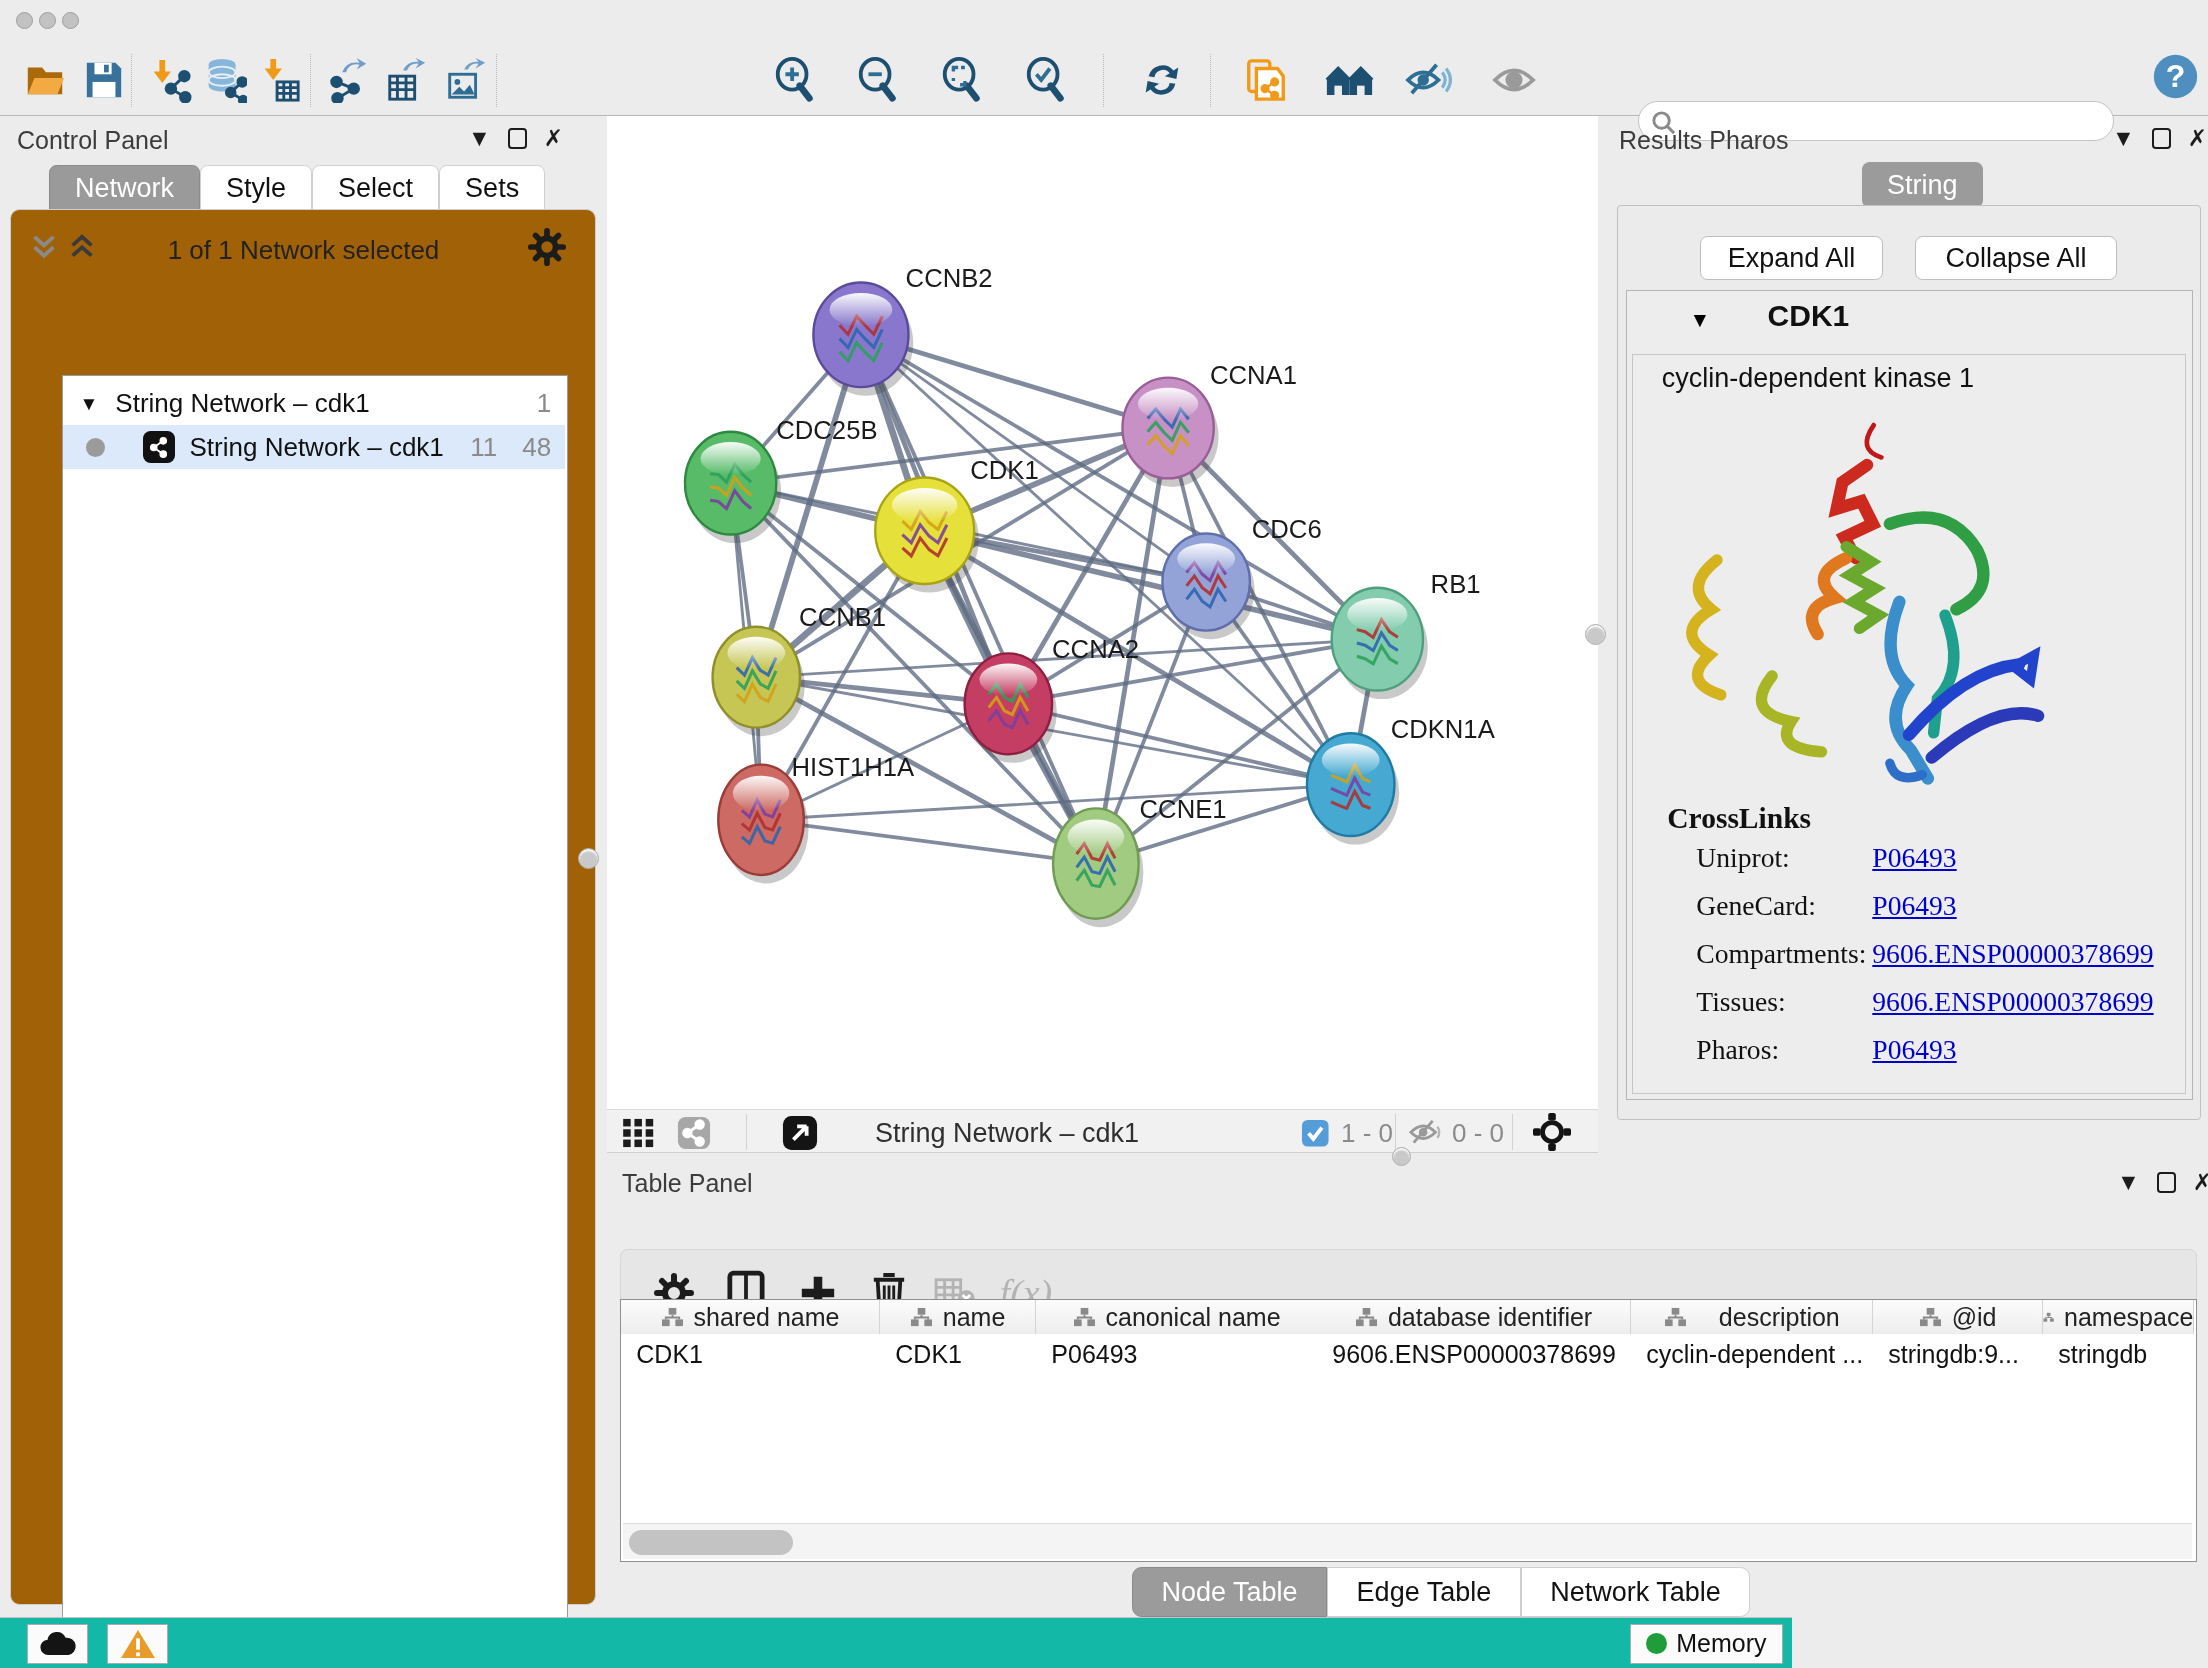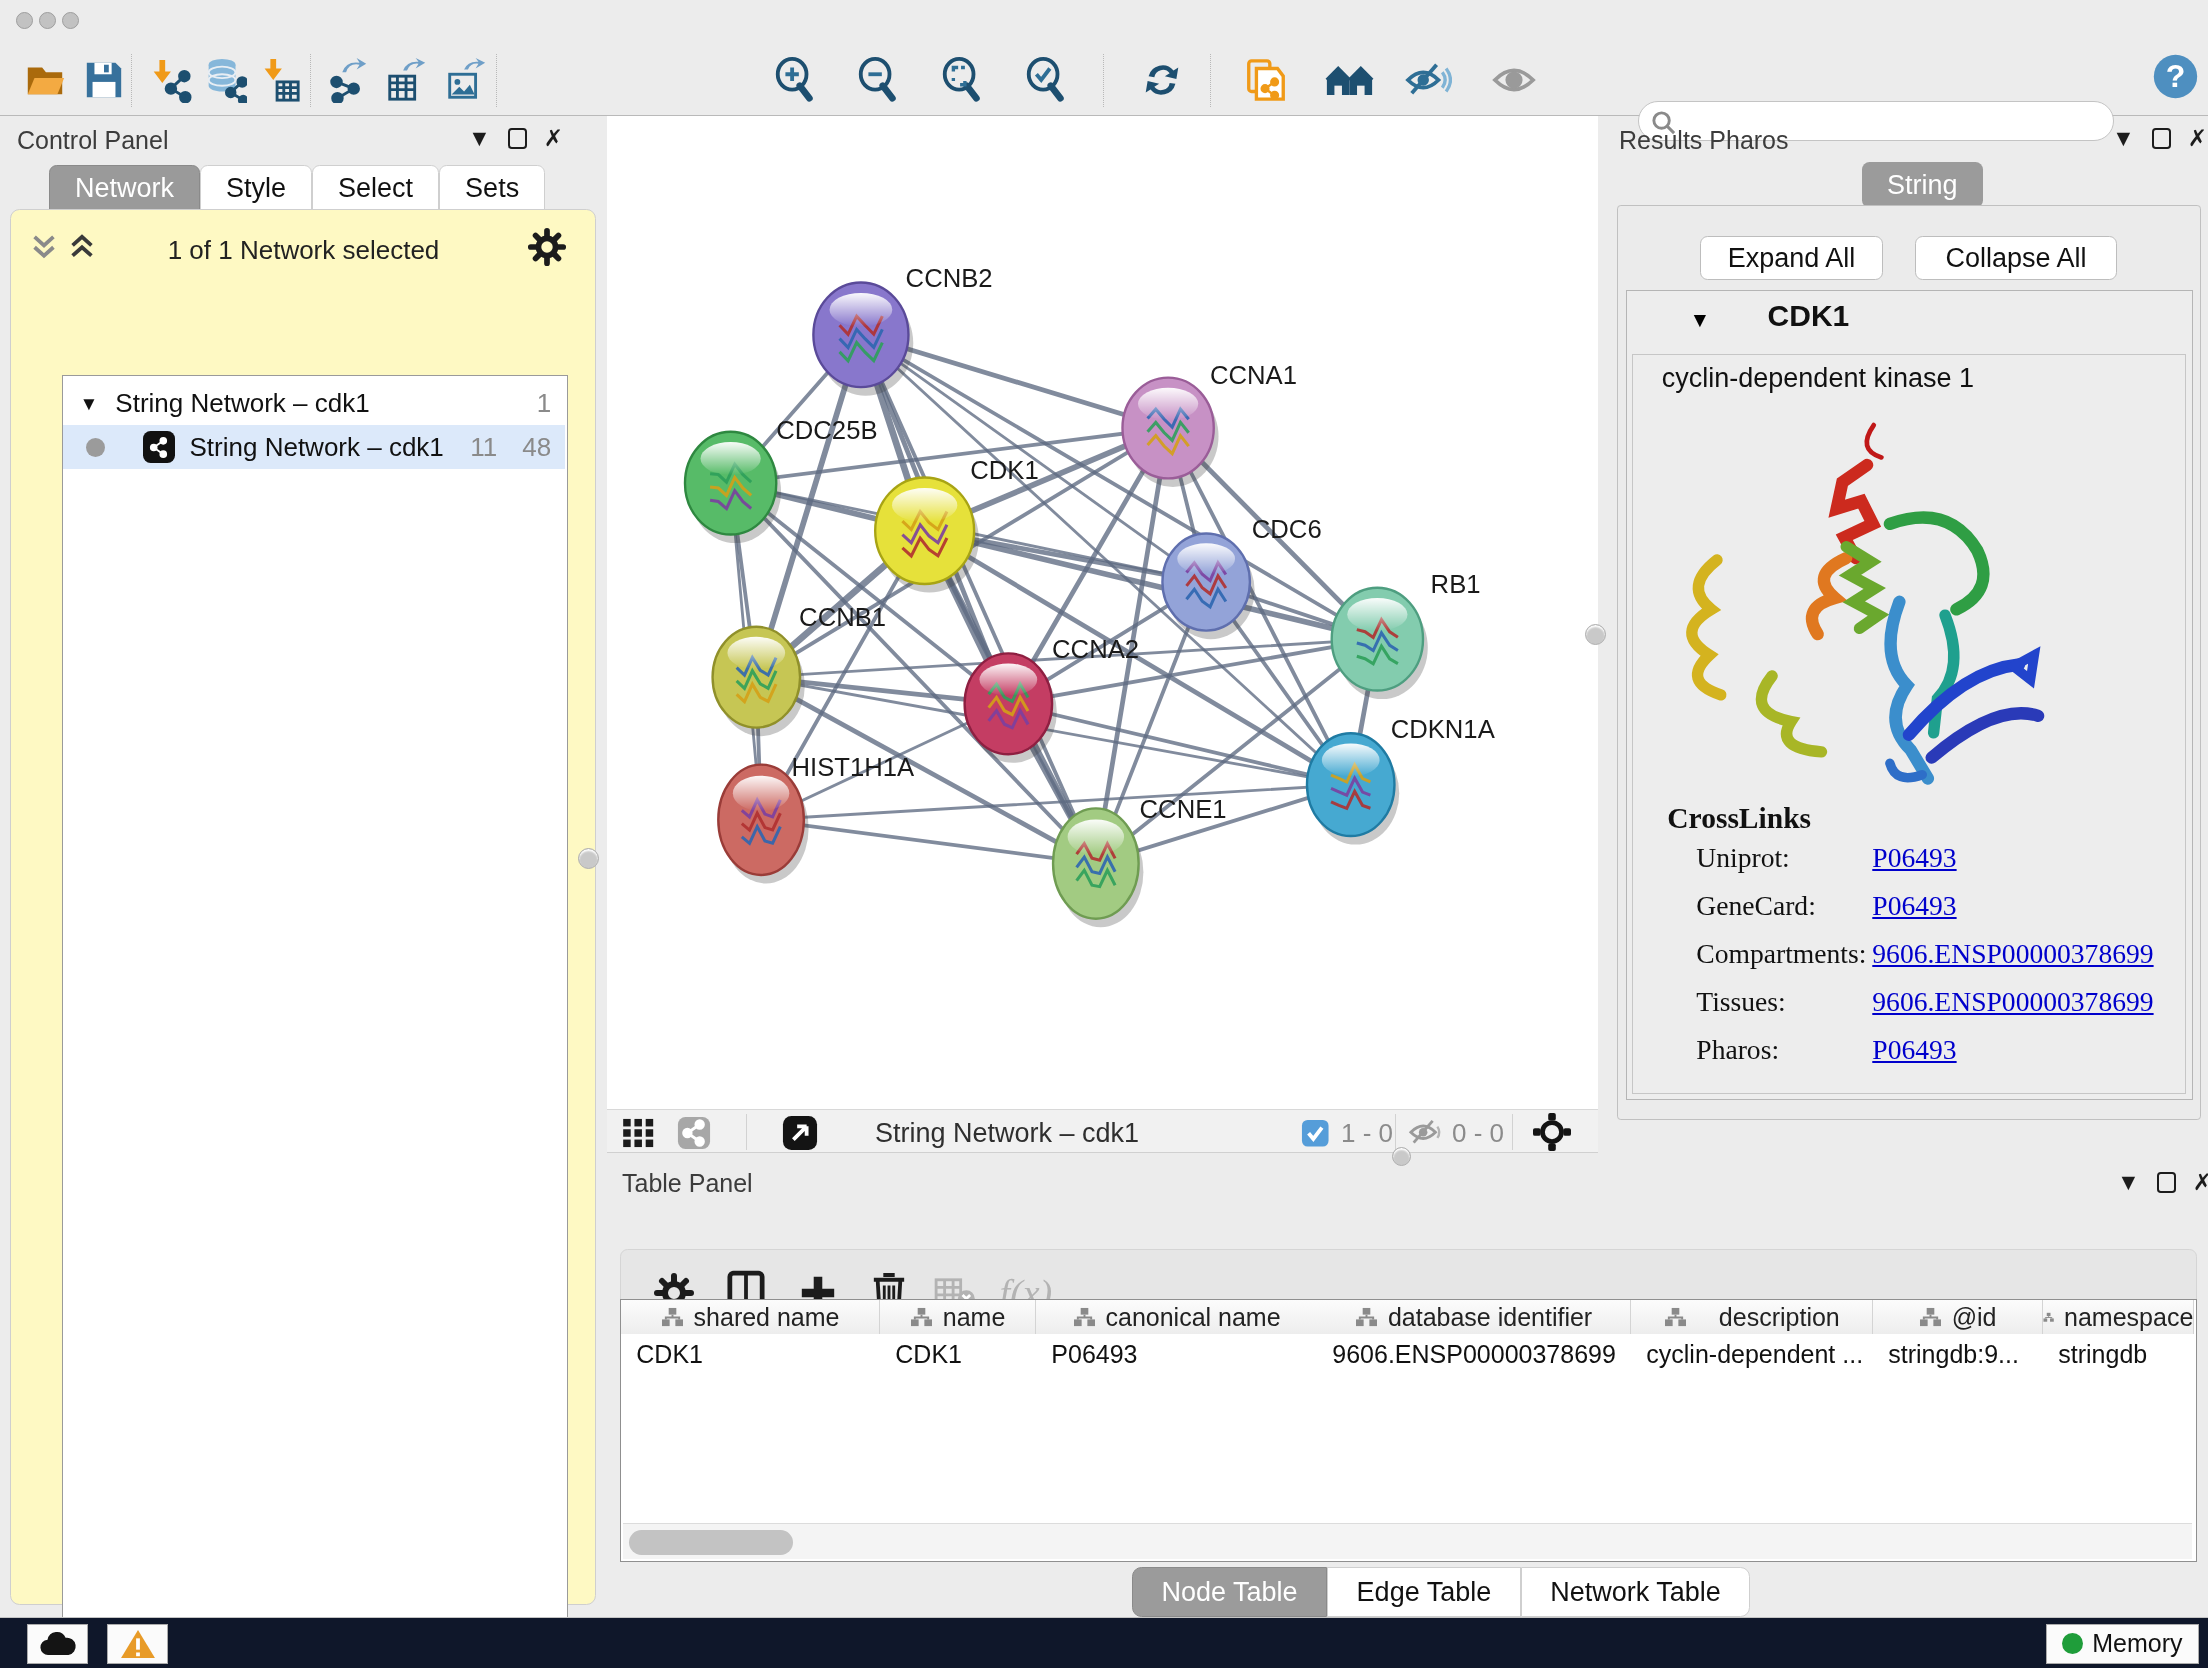--- a/index.html
+++ b/index.html
@@ -33,21 +33,21 @@
   .win-btns { position:absolute; display:flex; gap:17px; align-items:center; color:#222; }
   .wb { font-size:23px; color:#1c1c1c; line-height:1; }
   .wb.square { width:19px; height:21px; border:2.9px solid #1c1c1c; border-radius:3.8px; }
 
   
   #control-panel { left:0; top:116px; width:607px; height:1499px; }
   .tab { display:inline-block; padding:6.7px 25px; font-size:27px; background:#fff;
          color:#111; border:1px solid #cfcfcf; border-radius:7.6px 7.6px 0 0; }
   .tab.sel { background:#9a9a9a; color:#fff; border-color:#8a8a8a; }
   #cp-inner { position:absolute; left:9.5px; top:93px; width:586px; height:1396px;
-         background:#fef9c3; border:1px solid #cfcfcf; border-radius:9.5px; }
+         background:#a16207; border:1px solid #cfcfcf; border-radius:9.5px; }
   #cp-listbox { position:absolute; left:51px; top:165px; width:506px; height:1297px;
          background:#fff; border:1.9px solid #9a9a9a; }
   .netrow { position:absolute; left:0; width:502px; height:44px; font-size:26px;
          color:#111; display:flex; align-items:center; }
   .netrow .cnt { color:#8a8a8a; }
   .share-badge { width:32px; height:32px; background:#111; border-radius:7.6px;
          display:flex; align-items:center; justify-content:center; }
 
   
   #net-canvas { left:607px; top:116px; width:991px; height:993px; background:#fff; }
@@ -92,21 +92,21 @@
   #tp-hthumb { position:absolute; left:5.7px; top:5.7px; width:164px; height:25px;
         background:#c3c3c3; border-radius:12.4px; }
   #tp-tabs { position:absolute; left:525px; top:409px; display:flex; }
   .btab { padding:8.6px 28.5px; font-size:27px; background:#fff; color:#111;
         border:1px solid #cfcfcf; }
   .btab:first-child { border-radius:9.5px 0 0 9.5px; }
   .btab:last-child { border-radius:0 9.5px 9.5px 0; }
   .btab.sel { background:#9b9b9b; color:#fff; border-color:#8a8a8a; }
 
   
-  #status-bar { left:0; top:1617px; width:2208px; height:51px; background:#0f172a;
+  #status-bar { left:0; top:1617px; width:1792px; height:51px; background:#14b8a6;
         border-top:1.9px solid #c4c4c4;padding-left:28px; }
   .sb-btn { position:absolute; top:5.7px; width:61px; height:40px; background:#fbfbfb;
         border:1.9px solid #ababab; display:flex; align-items:center; justify-content:center; }
   #memory-btn { position:absolute; right:9.5px; top:5.7px; height:40px; padding:0 15px;
         background:#fbfbfb; border:1.9px solid #ababab; display:flex; gap:9.5px;
         align-items:center; font-size:25px; color:#111; }
   .green-dot { width:21px; height:21px; border-radius:50%; background:#1f9d3a; }
 </style>
 </head>
 <body>

